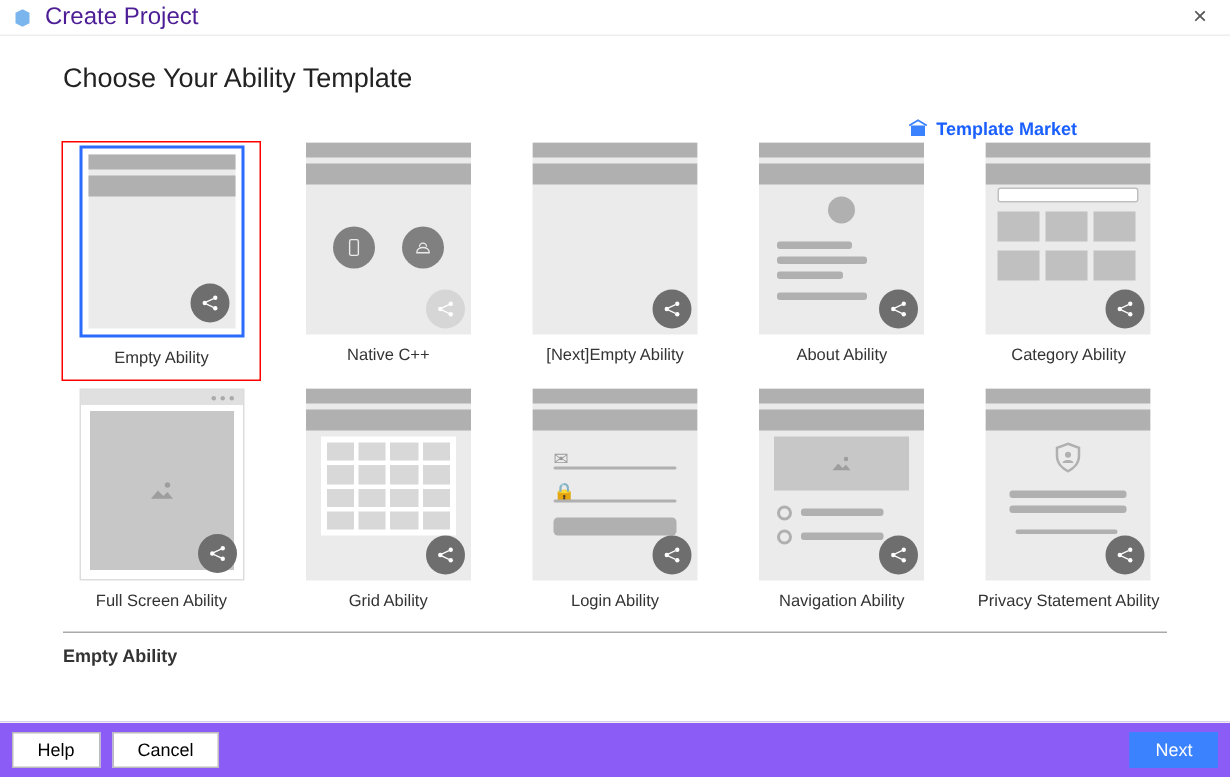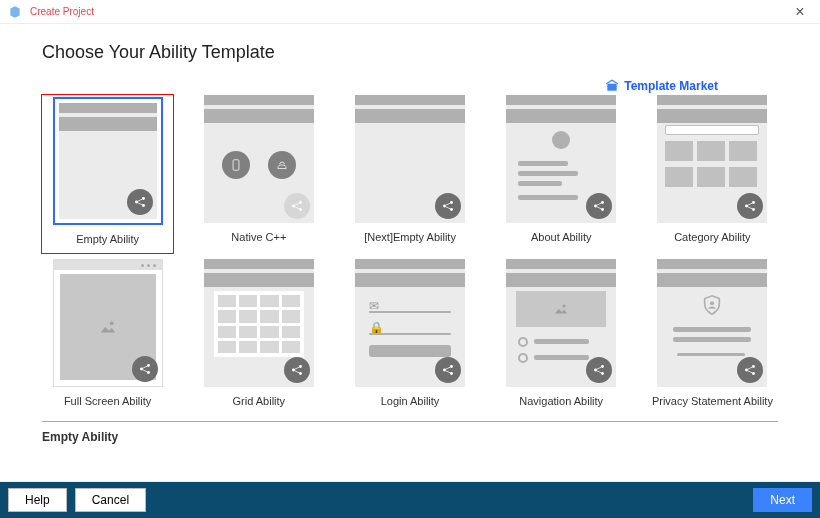--- a/index.html
+++ b/index.html
@@ -15,21 +15,21 @@
   }
   
   .titlebar {
     display: flex;
     align-items: center;
     height: 24px;
     padding: 0 8px;
     border-bottom: 1px solid #eee;
   }
   .titlebar .logo { width: 16px; height: 16px; display: flex; align-items: center; }
-  .titlebar .title { margin-left: 6px; font-size: 10px; color: #ef4444; }
+  .titlebar .title { margin-left: 6px; font-size: 16px; color: #4c1d95; }
   .titlebar .close { margin-left: auto; width: 24px; text-align: center; font-size: 16px; color: #555; cursor: pointer; }
 
   
   .content { padding: 18px 42px 0 42px; }
   .heading { font-size: 18px; font-weight: 400; color: #222; margin-bottom: 16px; }
 
   .toolbar-row {
     display: flex;
     align-items: center;
     margin-bottom: 2px;
@@ -130,21 +130,21 @@
   .desc-text { font-size: 11.5px; color: #555; margin-top: 4px; }
 
   
   .footer {
     position: absolute;
     bottom: 0; left: 0; right: 0;
     display: flex;
     align-items: flex-start;
     padding: 6px 8px;
     border-top: 1px solid #eee;
-    background: #0c4a6e;
+    background: #8b5cf6;
   }
   .btn {
     border: 1px solid #bbb;
     background: #fff;
     padding: 4px 16px;
     font-size: 12px;
     cursor: pointer;
   }
   .btn + .btn { margin-left: 8px; }
   .btn-disabled { color: #bbb; cursor: default; }

